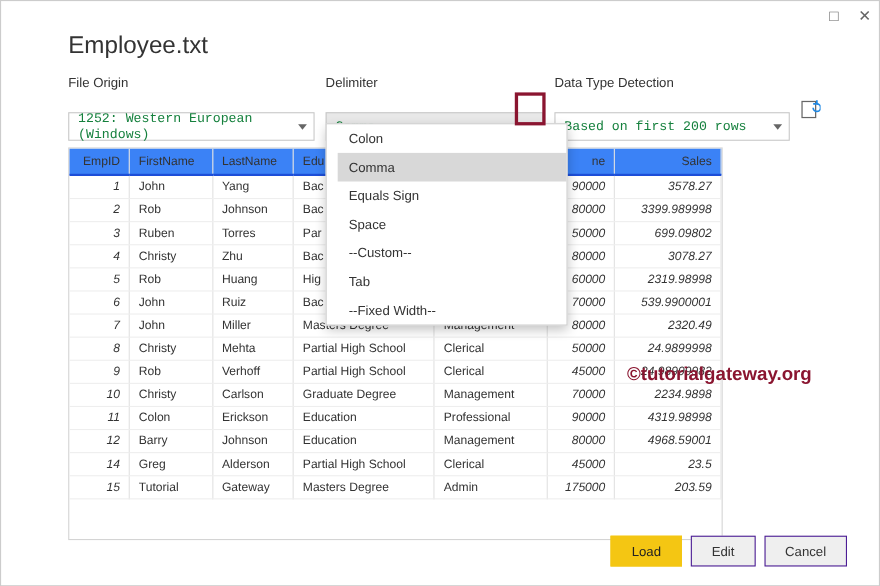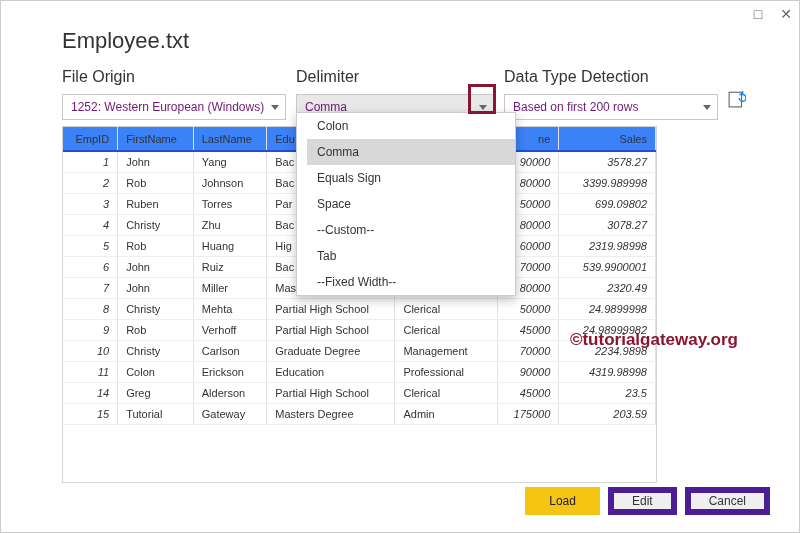--- a/index.html
+++ b/index.html
@@ -39,31 +39,32 @@
     font-weight: 300;
     color: #333;
     margin-bottom: 14px;
   }
   .controls-row {
     display: flex;
     gap: 10px;
     margin-bottom: 6px;
   }
   .control-group { display: flex; flex-direction: column; }
-  .control-label { font-size: 16px; color: #333; margin-bottom: 8px; }
+  .control-label { font-size: 12px; color: #333; margin-bottom: 20px; }
   .dropdown {
     border: 1px solid #c8c8c8;
     height: 26px;
     background: #fff;
     display: flex;
     align-items: center;
     justify-content: space-between;
     padding: 0 6px 0 8px;
     font-size: 12px;
-    color: #701a75;
+    color: #15803d;
+    font-family: Liberation Mono, monospace;
   }
   .dropdown .caret {
     width: 0; height: 0;
     border-left: 4px solid transparent;
     border-right: 4px solid transparent;
     border-top: 5px solid #666;
   }
   .fo-group { width: 224px; }
   .delim-group { width: 198px; position: relative; }
   .dtd-group { width: 214px; }
@@ -145,21 +146,21 @@
   .footer-buttons {
     position: absolute;
     right: 0;
     bottom: 0;
     display: flex;
     gap: 8px;
   }
   .btn {
     height: 28px;
     padding: 0 18px;
-    border: 6px solid #4c1d95;
+    border: 1px solid #4c1d95;
     background: #efefef;
     font-size: 12px;
     display: flex;
     align-items: center;
     justify-content: center;
     cursor: pointer;
   }
   .btn.primary {
     background: #f4c613;
     border-color: #f4c613;
@@ -333,20 +334,29 @@
           <tr>
             <td class="num italic">11</td>
             <td class="">Colon</td>
             <td class="">Erickson</td>
             <td class="">Education</td>
             <td class="">Professional</td>
             <td class="num italic">90000</td>
             <td class="num italic">4319.98998</td>
           </tr>
           <tr>
+            <td class="num italic">12</td>
+            <td class="">Barry</td>
+            <td class="">Johnson</td>
+            <td class="">Education</td>
+            <td class="">Management</td>
+            <td class="num italic">80000</td>
+            <td class="num italic">4968.59001</td>
+          </tr>
+          <tr>
             <td class="num italic">14</td>
             <td class="">Greg</td>
             <td class="">Alderson</td>
             <td class="">Partial High School</td>
             <td class="">Clerical</td>
             <td class="num italic">45000</td>
             <td class="num italic">23.5</td>
           </tr>
           <tr>
             <td class="num italic">15</td>

